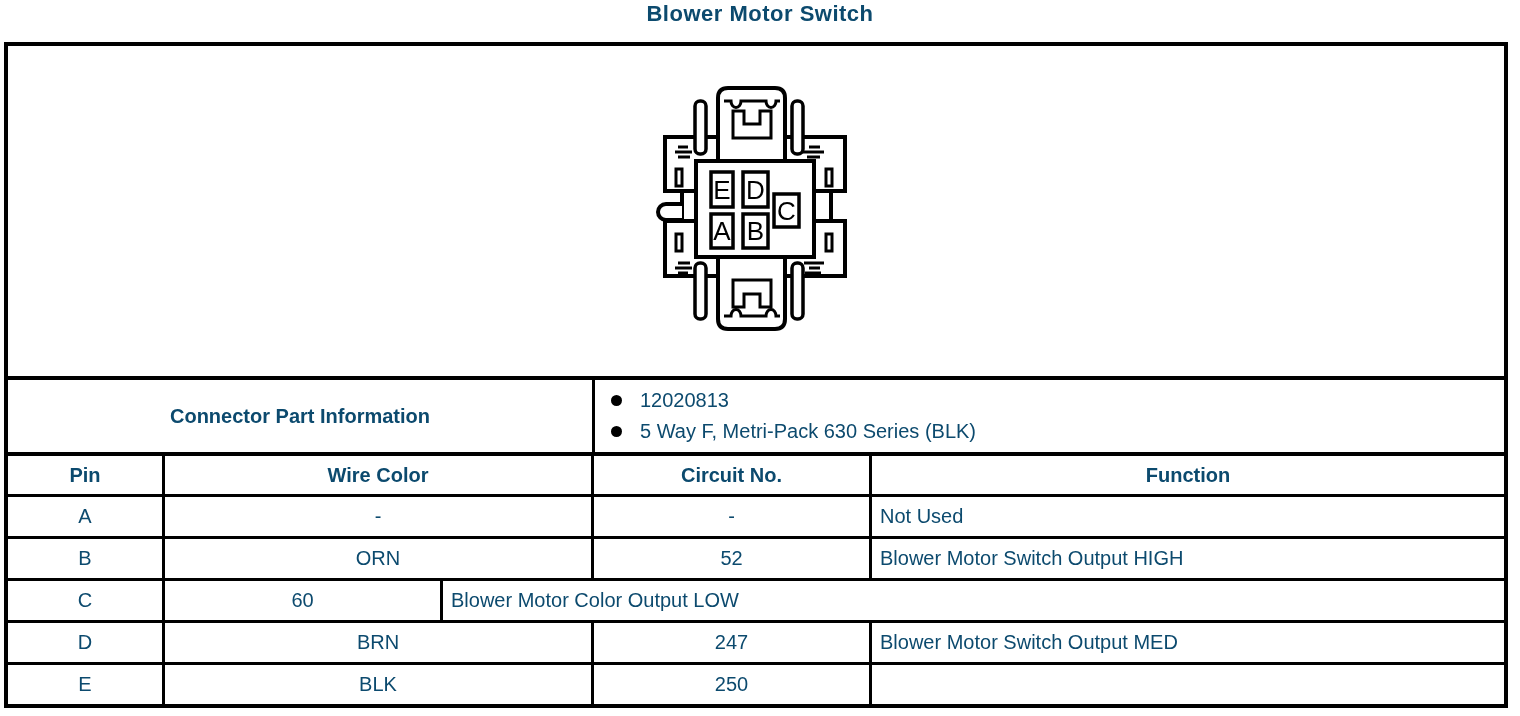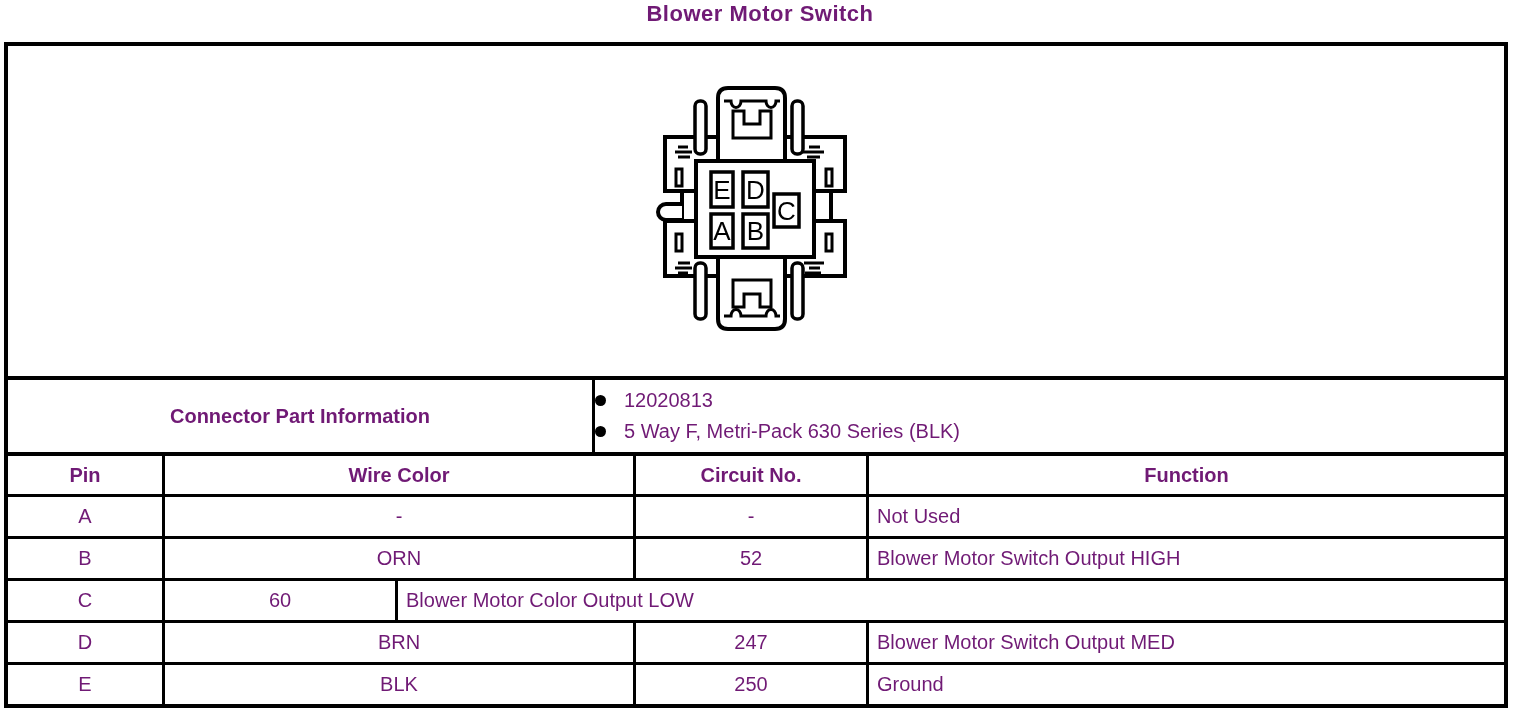--- a/index.html
+++ b/index.html
@@ -1,21 +1,21 @@
 <!DOCTYPE html>
 <html><head>
 <meta charset="utf-8">
 <style>
   html, body { margin: 0; padding: 0; background: #ffffff; }
   #page {
     position: relative;
     width: 1520px;
     height: 716px;
     background: #ffffff;
-    color: #701a75;
+    color: #0c4a6e;
     font-family: "Liberation Sans", sans-serif;
     overflow: hidden;
     border-radius: 18px;
   }
   .page-title {
     position: absolute;
     top: 1px; left: 0;
     width: 100%;
     text-align: center;
     font-size: 22px;
@@ -42,35 +42,35 @@
   .part-row { display: flex; border-top: 4px solid #000; height: 72px; justify-content: center; }
   .part-label-cell {
     width: 584px;
     border-right: 3px solid #000;
     display: flex; align-items: center; justify-content: center;
     font-size: 20px; font-weight: bold;
   }
   .part-bullets {
     flex: 1;
     display: flex; flex-direction: column; justify-content: center;
-    gap: 8px;
+    padding-left: 16px; gap: 8px;
     font-size: 20px;
   }
   .bullet-line { display: flex; align-items: center; }
   .bullet-dot {
     width: 11px; height: 11px; border-radius: 50%;
     background: #000; margin-right: 18px; flex: none;
   }
 
   .header-row { display: flex; border-top: 4px solid #000; height: 38px; font-size: 20px; font-weight: bold; }
   .data-row   { display: flex; border-top: 3px solid #000; height: 39px; font-size: 20px; }
   .cell { display: flex; align-items: center; justify-content: center; box-sizing: border-box; }
   .col-pin     { width: 157px; border-right: 3px solid #000; }
-  .col-wire    { width: 471px; border-right: 3px solid #000; }
-  .col-circuit { width: 233px; border-right: 3px solid #000; }
+  .col-wire    { width: 429px; border-right: 3px solid #000; }
+  .col-circuit { width: 278px; border-right: 3px solid #000; }
   .col-func    { flex: 1; }
   .data-row .col-func { justify-content: flex-start; padding-left: 8px; }
 
   .stroke  { fill: none; stroke: #000; }
   .wfill   { fill: #ffffff; stroke: #000; }
   svg text {
     font-family: "Liberation Sans", sans-serif;
     font-size: 26px;
     fill: #000;
     text-anchor: middle;
@@ -204,17 +204,16 @@
     <div class="data-row">
       <div class="cell col-pin">D</div>
       <div class="cell col-wire">BRN</div>
       <div class="cell col-circuit">247</div>
       <div class="cell col-func">Blower Motor Switch Output MED</div>
     </div>
     <div class="data-row">
       <div class="cell col-pin">E</div>
       <div class="cell col-wire">BLK</div>
       <div class="cell col-circuit">250</div>
-      <div class="cell col-func">Ground</div>
     </div>
 
   </div>
 </div>
 
 </body></html>

